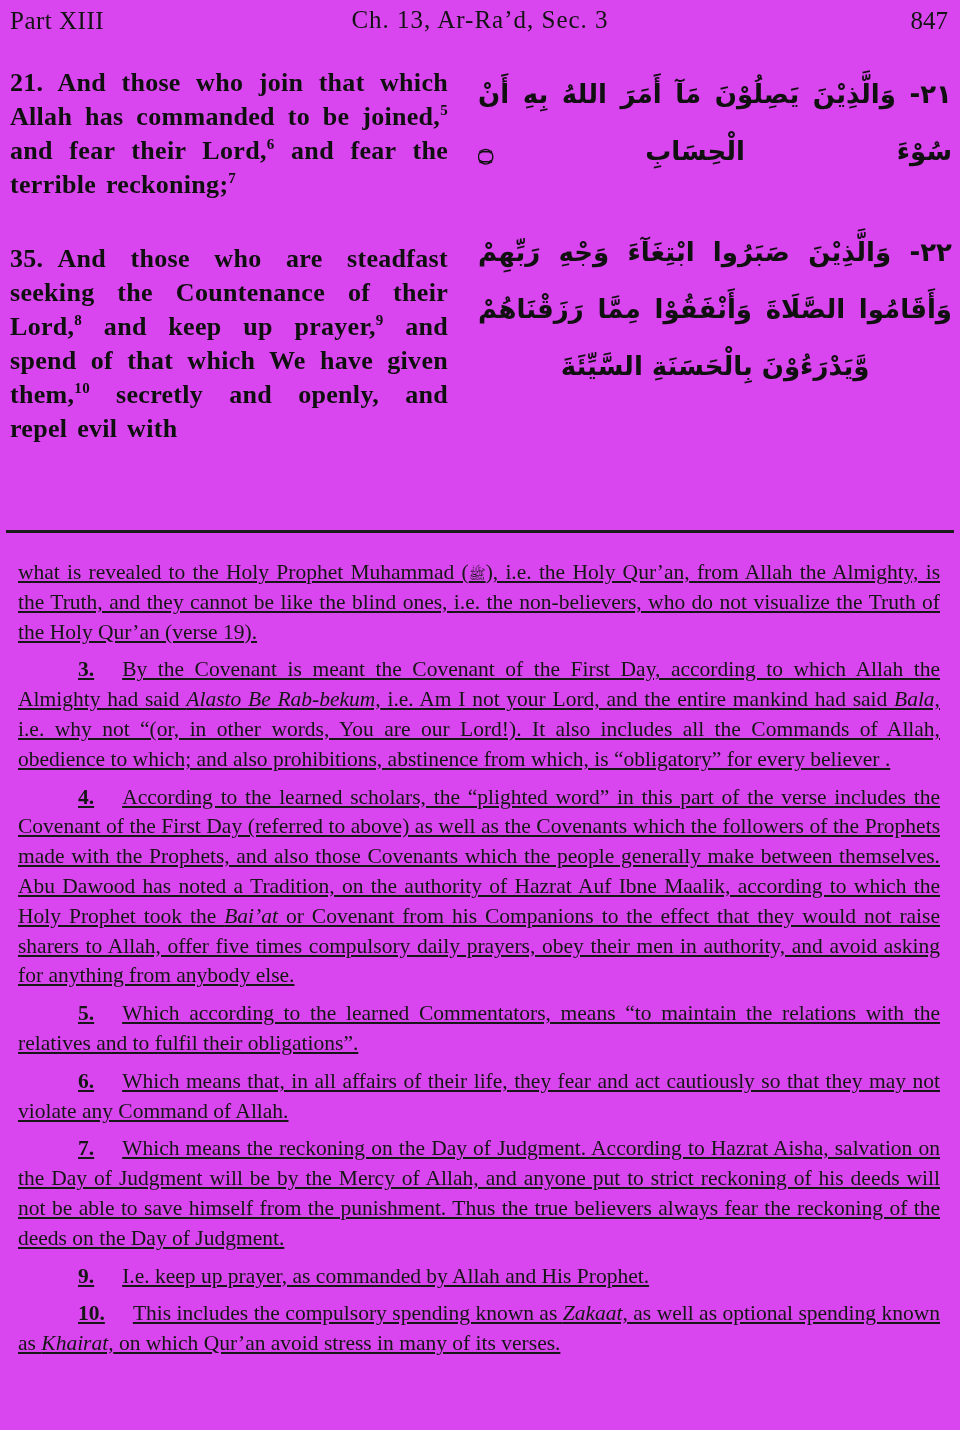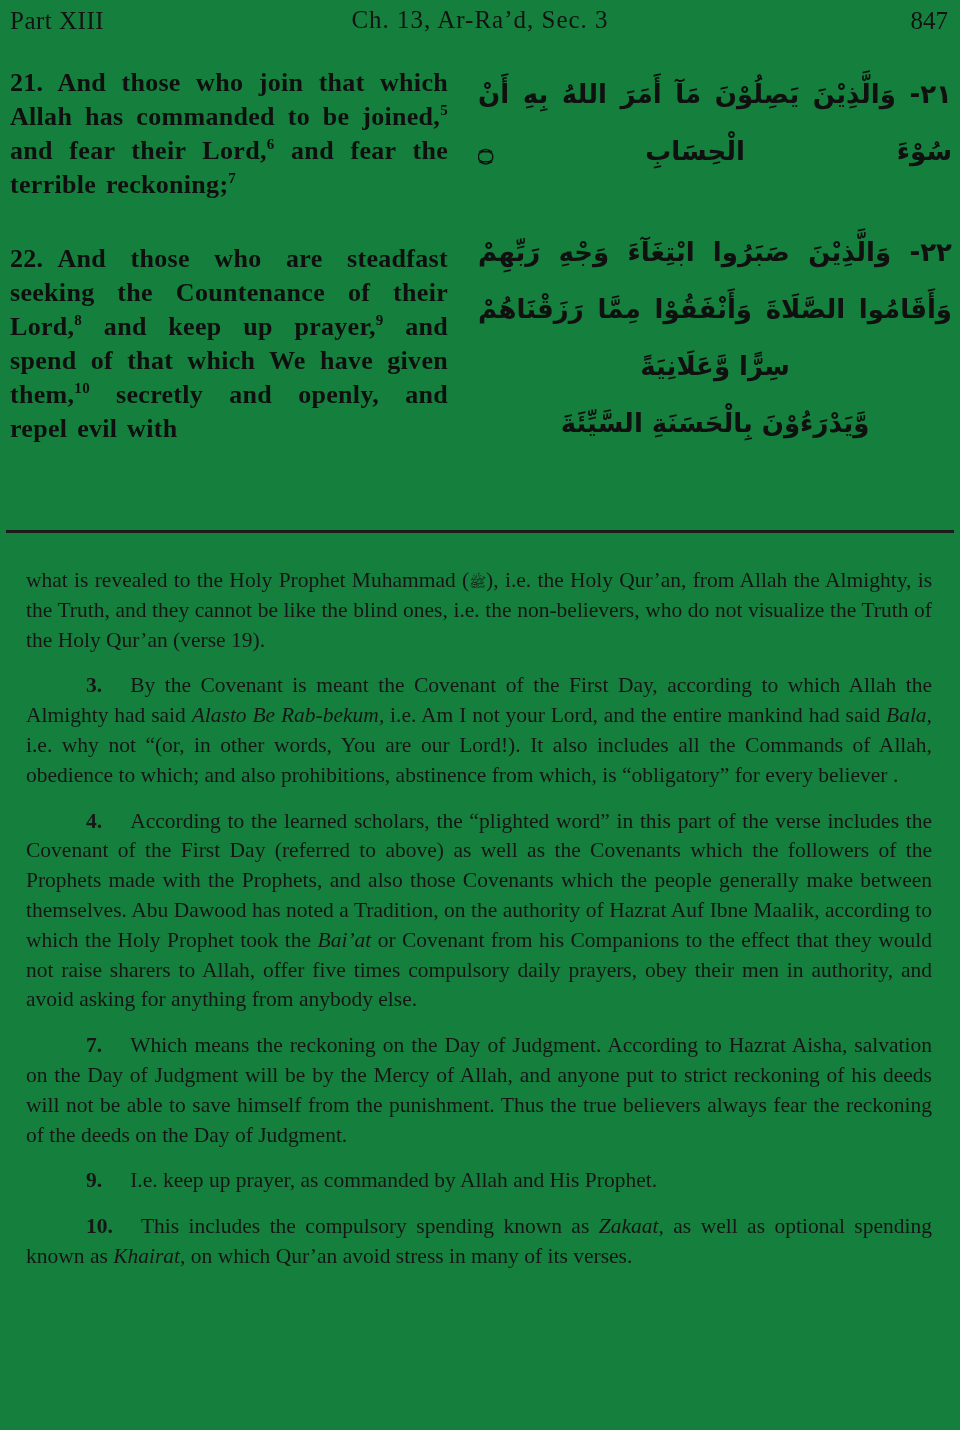--- a/index.html
+++ b/index.html
@@ -1,17 +1,17 @@
 <!DOCTYPE html>
 <html><head>
 <meta charset="utf-8">
 <style>
   html,body{margin:0;padding:0;background:#e8e8e6;}
   .page{
-    width:960px;height:1430px;margin:0 auto;background:#15803d;color:#131313;
+    width:960px;height:1430px;margin:0 auto;background:#d946ef;color:#131313;
     font-family:"Liberation Serif",serif;overflow:hidden;box-sizing:border-box;position:relative;
   }
   
   .hdr{position:relative;height:44px;padding:7px 14px 0 10px;box-sizing:border-box;font-size:25px;line-height:28px;}
   .hdr .part{position:absolute;left:10px;top:7px;letter-spacing:0.5px;}
   .hdr .chapter{position:absolute;left:50%;top:6px;transform:translateX(-50%);white-space:nowrap;letter-spacing:1px;}
   .hdr .pageno{position:absolute;right:12px;top:7px;}
   
   .verses{display:flex;height:486px;box-sizing:border-box;padding:22px 8px 0 10px;overflow:hidden;justify-content:space-between;}
   .col-en{width:438px;flex:0 0 438px;}
@@ -20,63 +20,64 @@
   .v-num{padding-right:14px;}
   .col-ar{flex:1;padding-left:30px;direction:rtl;overflow:hidden;}
   .ar-verse{margin-bottom:44px;font-family:"DejaVu Sans",sans-serif;font-weight:bold;color:#101010;}
   .ar-line{font-size:26px;line-height:57px;white-space:nowrap;overflow:hidden;text-align:justify;text-align-last:justify;}
   .v21 div.ar-line:nth-of-type(3){text-align:left;text-align-last:auto;}
   .v22 div.ar-line:nth-of-type(n+3){text-align:center;text-align-last:center;}
   
   .rule{height:3px;background:#1b1b1b;margin:0 6px;}
   
   .fns{padding:17px 12px 0 10px;font-size:21.5px;line-height:29.8px;text-align:justify;color:#161616;}
-  .fn{margin:16px;}
+  .fn{margin:8px;text-decoration:underline;}
   .fn.indent{text-indent:60px;}
   .fn-num{font-weight:bold;padding-right:28px;}
   .it{font-style:italic;}
   .pbuh{font-family:"DejaVu Sans",sans-serif;font-size:14px;line-height:0;}
 </style>
 </head>
 <body>
 
 <div class="page">
 
   <div class="hdr">
     <span class="part">Part XIII</span>
     <span class="chapter">Ch. 13, Ar-Ra’d, Sec. 3</span>
     <span class="pageno">847</span>
   </div>
 
   <div class="verses">
     <div class="col-en">
       <p class="en-verse"><span class="v-num">21.</span><span>And those who join that which Allah has commanded to be joined,</span><sup>5</sup><span> and fear their Lord,</span><sup>6</sup><span> and fear the terrible reckoning;</span><sup>7</sup></p>
-      <p class="en-verse"><span class="v-num">22.</span><span>And those who are steadfast seeking the Countenance of their Lord,</span><sup>8</sup><span> and keep up prayer,</span><sup>9</sup><span> and spend of that which We have given them,</span><sup>10</sup><span> secretly and openly, and repel evil with</span></p>
+      <p class="en-verse"><span class="v-num">35.</span><span>And those who are steadfast seeking the Countenance of their Lord,</span><sup>8</sup><span> and keep up prayer,</span><sup>9</sup><span> and spend of that which We have given them,</span><sup>10</sup><span> secretly and openly, and repel evil with</span></p>
     </div>
     <div class="col-ar">
       <div class="ar-verse v21">
 
       <div class="ar-line">٢١- وَالَّذِيْنَ يَصِلُوْنَ مَآ أَمَرَ اللهُ بِهِ أَنْ</div>
           <div class="ar-line">سُوْءَ الْحِسَابِ ۝</div>
         </div>
       <div class="ar-verse v22">
 
       <div class="ar-line">٢٢- وَالَّذِيْنَ صَبَرُوا ابْتِغَآءَ وَجْهِ رَبِّهِمْ</div>
           <div class="ar-line">وَأَقَامُوا الصَّلَاةَ وَأَنْفَقُوْا مِمَّا رَزَقْنَاهُمْ</div>
-          <div class="ar-line">سِرًّا وَّعَلَانِيَةً</div>
           <div class="ar-line">وَّيَدْرَءُوْنَ بِالْحَسَنَةِ السَّيِّئَةَ</div>
         </div>
     </div>
   </div>
 
   <div class="rule"></div>
 
   <div class="fns">
 
   <p class="fn"><span><span>what is revealed to the Holy Prophet Muhammad (</span><span class="pbuh">ﷺ</span><span>), i.e. the Holy Qur’an, from Allah the Almighty, is the Truth, and they cannot be like the blind ones, i.e. the non-believers, who do not visualize the Truth of the Holy Qur’an (verse 19).</span></span></p>
       <p class="fn indent"><span><span class="fn-num">3.</span><span>By the Covenant is meant the Covenant of the First Day, according to which Allah the Almighty had said </span><span class="it">Alasto Be Rab-bekum,</span><span> i.e. Am I not your Lord, and the entire mankind had said </span><span class="it">Bala,</span><span> i.e. why not “(or, in other words, You are our Lord!). It also includes all the Commands of Allah, obedience to which; and also prohibitions, abstinence from which, is “obligatory” for every believer .</span></span></p>
       <p class="fn indent"><span><span class="fn-num">4.</span><span>According to the learned scholars, the “plighted word” in this part of the verse includes the Covenant of the First Day (referred to above) as well as the Covenants which the followers of the Prophets made with the Prophets, and also those Covenants which the people generally make between themselves. Abu Dawood has noted a Tradition, on the authority of Hazrat Auf Ibne Maalik, according to which the Holy Prophet took the </span><span class="it">Bai’at</span><span> or Covenant from his Companions to the effect that they would not raise sharers to Allah, offer five times compulsory daily prayers, obey their men in authority, and avoid asking for anything from anybody else.</span></span></p>
+      <p class="fn indent"><span><span class="fn-num">5.</span><span>Which according to the learned Commentators, means “to maintain the relations with the relatives and to fulfil their obligations”.</span></span></p>
+      <p class="fn indent"><span><span class="fn-num">6.</span><span>Which means that, in all affairs of their life, they fear and act cautiously so that they may not violate any Command of Allah.</span></span></p>
       <p class="fn indent"><span><span class="fn-num">7.</span><span>Which means the reckoning on the Day of Judgment. According to Hazrat Aisha, salvation on the Day of Judgment will be by the Mercy of Allah, and anyone put to strict reckoning of his deeds will not be able to save himself from the punishment. Thus the true believers always fear the reckoning of the deeds on the Day of Judgment.</span></span></p>
       <p class="fn indent"><span><span class="fn-num">9.</span><span>I.e. keep up prayer, as commanded by Allah and His Prophet.</span></span></p>
       <p class="fn indent"><span><span class="fn-num">10.</span><span>This includes the compulsory spending known as </span><span class="it">Zakaat,</span><span> as well as optional spending known as </span><span class="it">Khairat,</span><span> on which Qur’an avoid stress in many of its verses.</span></span></p>
     </div>
 
 </div>
 
 </body></html>

